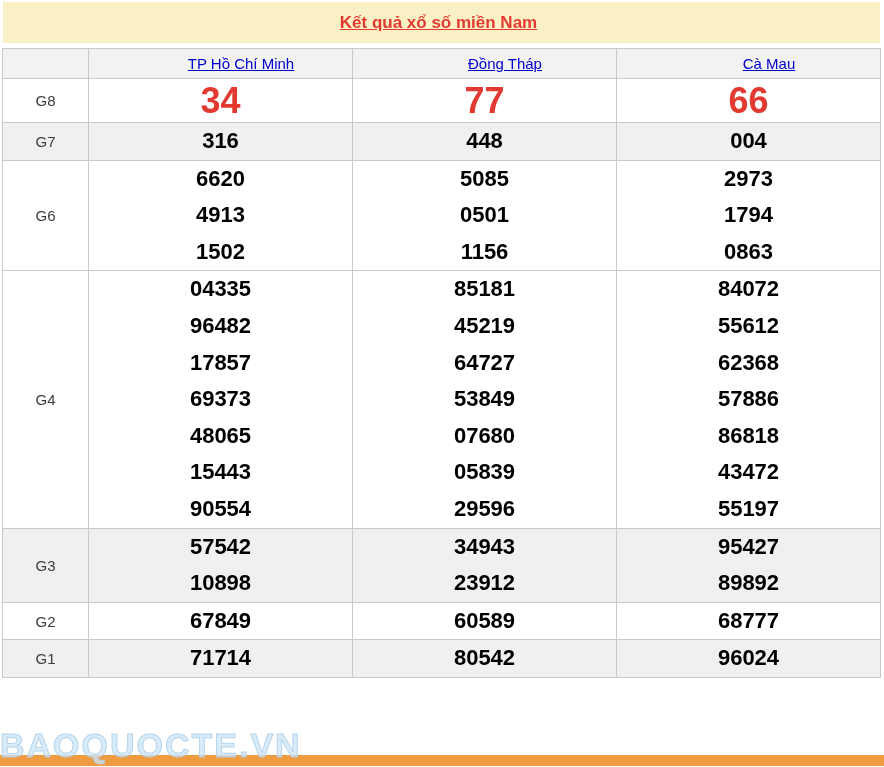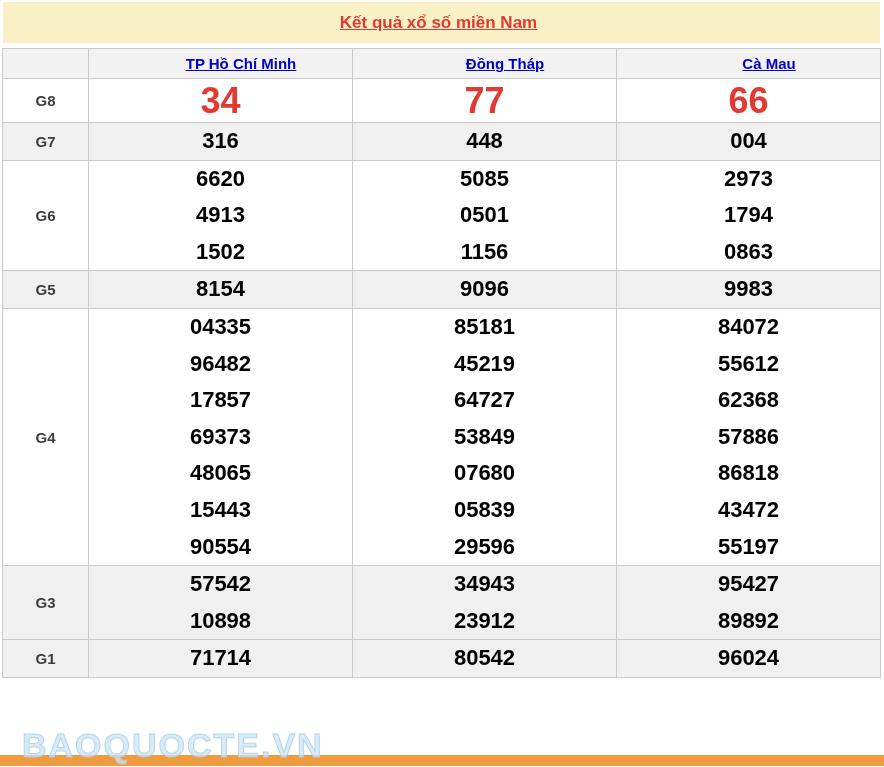--- a/index.html
+++ b/index.html
@@ -48,42 +48,42 @@
     vertical-align:middle;
     padding:0;
   }
   thead th{
     height:30px;
     background:var(--head-row);
     font-size:15px;
   }
   thead th a{
     color:var(--blue);
-    font-weight:bold;
+    font-weight:normal;
     text-decoration:underline;
     cursor:pointer;
     margin-left:41px;
   }
   tr.striped td{background:var(--gray-row);}
   td.label-cell{
     font-size:15px;
-    font-weight:bold;
+    font-weight:normal;
     color:var(--label);
   }
   .num{
     height:36.6px;line-height:36.6px;
     font-size:22px;font-weight:bold;color:#000;
   }
   .num.big{
     height:43px;line-height:43px;
     font-size:36px;color:var(--red);
   }
   .watermark{
     position:absolute;
-    left:22px;bottom:2px;
+    left:0;bottom:2px;
     font-size:34px;font-weight:bold;
     letter-spacing:2px;
     color:rgba(205,228,245,0.75);
     -webkit-text-stroke:1px rgba(175,210,235,0.9);
     z-index:5;
     pointer-events:none;
     white-space:nowrap;
   }
   .bottom-bar{
     position:absolute;
@@ -159,32 +159,20 @@
             <div class="num">5085</div>
             <div class="num">0501</div>
             <div class="num">1156</div>
           </td>
           <td>
             <div class="num">2973</div>
             <div class="num">1794</div>
             <div class="num">0863</div>
           </td>
         </tr>
-        <tr class="striped">
-          <td class="label-cell">G5</td>
-          <td>
-            <div class="num">8154</div>
-          </td>
-          <td>
-            <div class="num">9096</div>
-          </td>
-          <td>
-            <div class="num">9983</div>
-          </td>
-        </tr>
         <tr>
           <td class="label-cell">G4</td>
           <td>
             <div class="num">04335</div>
             <div class="num">96482</div>
             <div class="num">17857</div>
             <div class="num">69373</div>
             <div class="num">48065</div>
             <div class="num">15443</div>
             <div class="num">90554</div>
@@ -216,20 +204,32 @@
           </td>
           <td>
             <div class="num">34943</div>
             <div class="num">23912</div>
           </td>
           <td>
             <div class="num">95427</div>
             <div class="num">89892</div>
           </td>
         </tr>
+        <tr>
+          <td class="label-cell">G2</td>
+          <td>
+            <div class="num">67849</div>
+          </td>
+          <td>
+            <div class="num">60589</div>
+          </td>
+          <td>
+            <div class="num">68777</div>
+          </td>
+        </tr>
         <tr class="striped">
           <td class="label-cell">G1</td>
           <td>
             <div class="num">71714</div>
           </td>
           <td>
             <div class="num">80542</div>
           </td>
           <td>
             <div class="num">96024</div>

